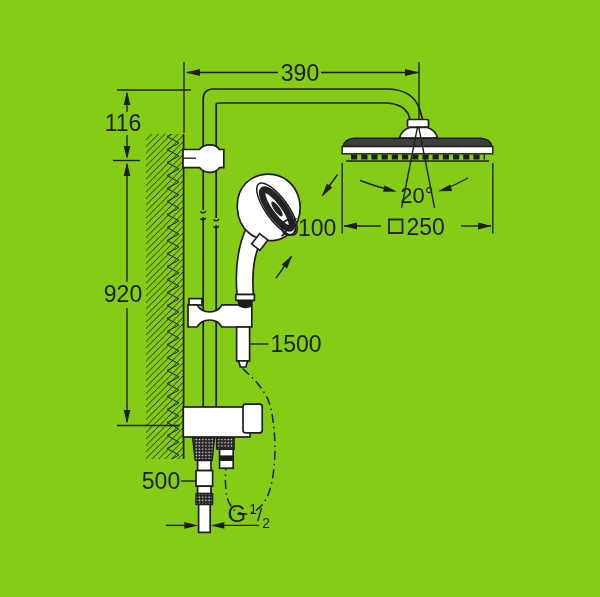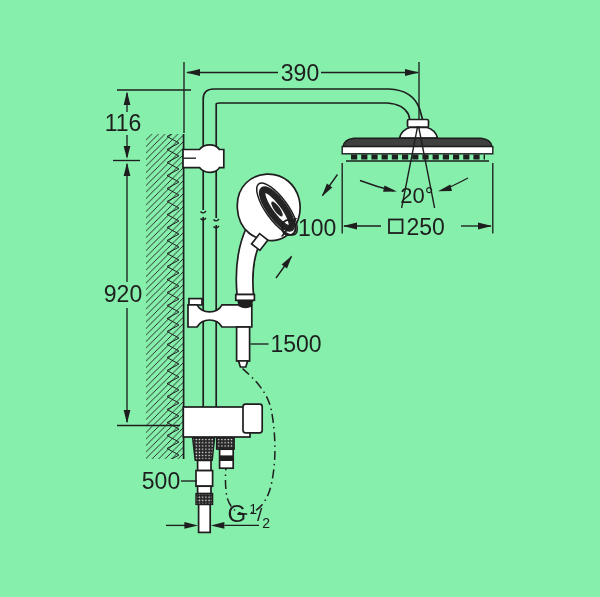--- a/index.html
+++ b/index.html
@@ -1,16 +1,16 @@
 <!DOCTYPE html>
 <html><head>
 <meta charset="utf-8">
 <style>
   html,body{margin:0;padding:0;background:#ffffff;}
-  .stage{position:relative;width:600px;height:597px;background:#86efac;overflow:hidden;}
+  .stage{position:relative;width:600px;height:597px;background:#84cc16;overflow:hidden;}
   svg{display:block;}
   text{font-family:"Liberation Sans", sans-serif;fill:#1e1e1e;}
   .dim-text{font-size:23px;}
   .dim-text-sm{font-size:22px;}
   .thin{stroke:#1e1e1e;stroke-width:1.35;fill:none;}
   .obj{stroke:#1e1e1e;stroke-width:1.7;fill:none;}
   .objw{stroke:#1e1e1e;stroke-width:1.7;fill:#ffffff;}
   .arr{fill:#1e1e1e;stroke:none;}
 </style>
 </head>

